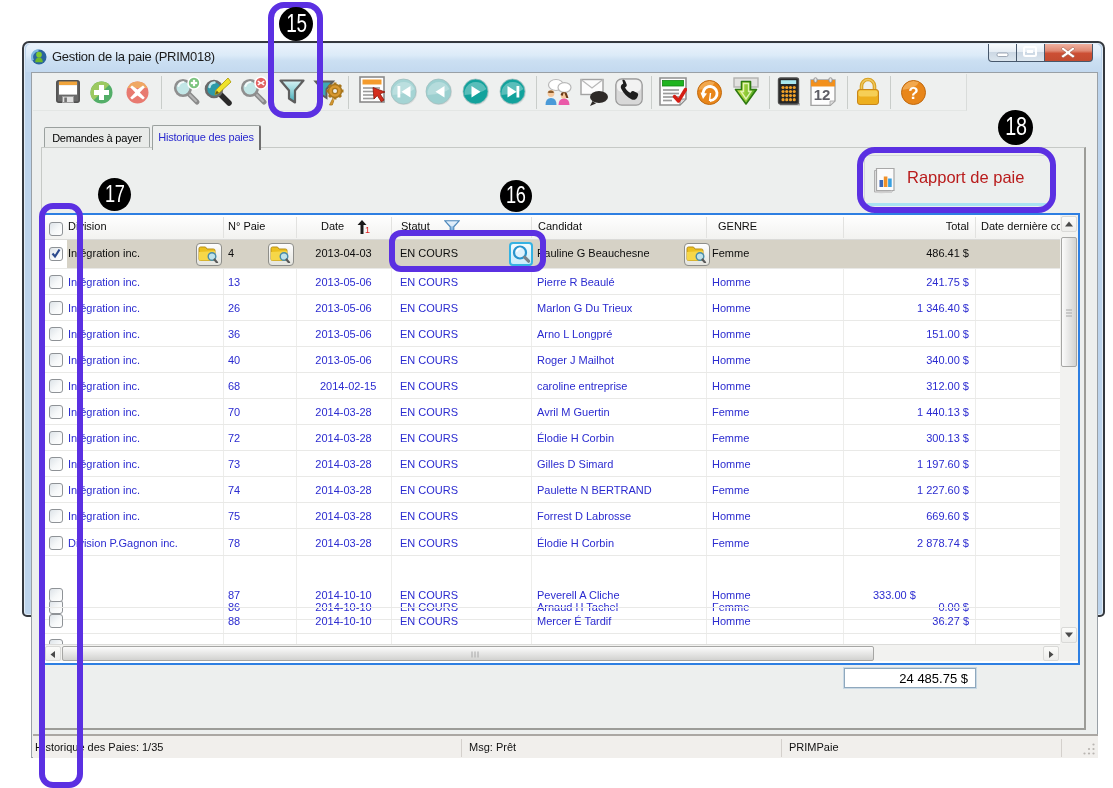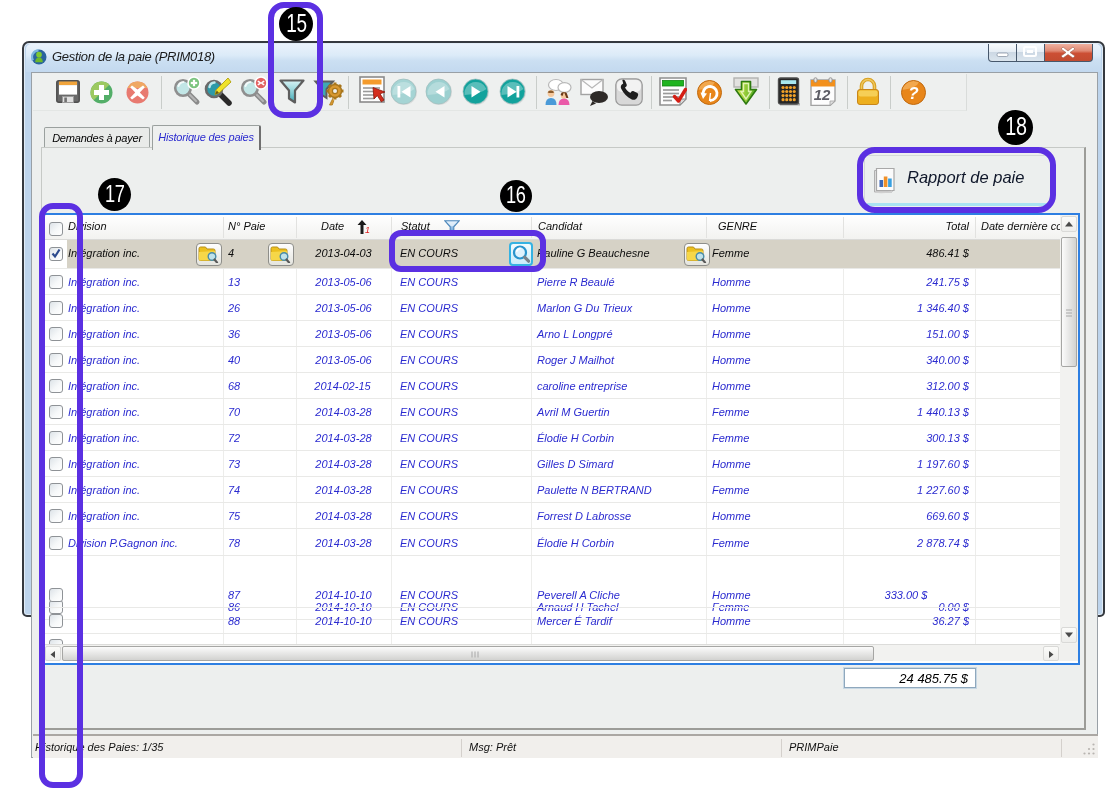--- a/index.html
+++ b/index.html
@@ -2,21 +2,21 @@
 <html><head>
 <meta charset="utf-8">
 <style>
 * { margin:0; padding:0; box-sizing:border-box; }
 html,body { width:1113px; height:788px; background:#ffffff; overflow:hidden;
   font-family:"Liberation Sans", sans-serif; }
 .abs { position:absolute; }
 
 #win { position:absolute; left:22px; top:41px; width:1083px; height:576px;
   background:#bdd4ec; border:2px solid #35393f; border-radius:7px 7px 5px 5px;
-  box-shadow: inset 0 0 0 1px rgba(255,255,255,.55); font-style: italic; }
+  box-shadow: inset 0 0 0 1px rgba(255,255,255,.55); }
 #titlebar { position:absolute; left:2px; top:1px; width:1075px; height:28px;
   border-radius:5px 5px 0 0;
   background:linear-gradient(#eaf2fb 0%, #dcebf8 40%, #cbdff2 60%, #c3d9ef 100%); }
 #title-text { position:absolute; left:26px; top:5px; font-size:13px; color:#1c1c1c; letter-spacing:-0.3px;}
 
 .wbtn { position:absolute; top:1px; height:18px; border:1px solid #47586c; border-top:none;
   background:linear-gradient(#f8fbfd 0%, #e6edf4 45%, #ccd8e4 50%, #dbe5ee 100%); }
 #btn-min { left:964px; width:29px; border-radius:0 0 0 4px; }
 #btn-max { left:993px; width:28px; border-radius:0; border-left:none;}
 #btn-close { left:1021px; width:48px; border-radius:0 0 4px 0; border-left:none;
@@ -34,21 +34,21 @@
 #tab1 { left:12px; top:54px; width:106px; height:19.5px; color:#000; line-height:20px;
   background:#e9ebe9; z-index:3;}
 #tab2 { left:120px; top:52px; width:109px; height:24.5px; color:#2a2ace; line-height:23px;
   border-right:2px solid #6f6f6f; z-index:5; background:#eef0ef; }
 
 #panel { position:absolute; left:9px; top:73.5px; width:1045px; height:583px;
   background:#edefee; border:1px solid #c6c9c6; border-right:2px solid #9c9c98; border-bottom:2px solid #9c9c98; z-index:1; }
 
 #rapport { position:absolute; left:822px; top:7px; width:188px; height:53px;
   background:#ecefee; border:1px solid #d4d9d8; border-radius:3px; }
-#rapport .lbl { position:absolute; left:42px; top:12px; white-space:nowrap; font-size:16.5px; color:#0f172a; }
+#rapport .lbl { position:absolute; left:42px; top:12px; white-space:nowrap; font-size:16.5px; color:#b91c1c; }
 #rapport .cyan { position:absolute; left:2px; bottom:1px; width:182px; height:3px; background:#a9e3f2; }
 
 #grid { position:absolute; left:0px; top:65.5px; width:1038px; height:452px;
   border:2px solid #2e7fe2; background:#ffffff; }
 .hdr { position:absolute; left:0; top:0; width:1016px; height:25px;
   background:linear-gradient(#ffffff, #f2f2f0); border-bottom:1px solid #dadad8; }
 .hsep { position:absolute; top:2px; width:1px; height:21px; background:#e2e2e0; }
 .htxt { position:absolute; top:5px; font-size:11px; color:#0d0d0d; }
 .bsep { position:absolute; top:25px; width:1px; height:404px; background:#ededeb; }
 .row { position:absolute; left:0; width:1016px; height:25.5px; border-bottom:1px solid #e9e9e7; }
@@ -457,21 +457,21 @@
 <div class="cell" style="left:252px; width:95px; text-align:center;">2013-05-06</div>
 <div class="cell" style="left:356px">EN COURS</div>
 <div class="cell" style="left:493px">Roger J Mailhot</div>
 <div class="cell" style="left:668px">Homme</div>
 <div class="cell" style="left:799px; width:126px; text-align:right;">340.00 $</div>
 </div>
 <div class="row" style="top:158.4px;">
 <div class="cb" style="top:5.6px; left:4.5px;"></div>
 <div class="cell" style="left:24px">Intégration inc.</div>
 <div class="cell" style="left:184px">68</div>
-<div class="cell" style="left:245px; width:95px; text-align:center;padding-left:12px;">2014-02-15</div>
+<div class="cell" style="left:264px; width:95px; padding-left:12px;">2014-02-15</div>
 <div class="cell" style="left:356px">EN COURS</div>
 <div class="cell" style="left:493px">caroline entreprise</div>
 <div class="cell" style="left:668px">Homme</div>
 <div class="cell" style="left:799px; width:126px; text-align:right;">312.00 $</div>
 </div>
 <div class="row" style="top:184.5px;">
 <div class="cb" style="top:5.6px; left:4.5px;"></div>
 <div class="cell" style="left:24px">Intégration inc.</div>
 <div class="cell" style="left:184px">70</div>
 <div class="cell" style="left:252px; width:95px; text-align:center;">2014-03-28</div>
@@ -539,21 +539,21 @@
 <div class="cell" style="left:668px">Femme</div>
 <div class="cell" style="left:799px; width:126px; text-align:right;">0.00 $</div>
 </div>
 <div class="row" style="top:367.2px;">
 <div class="cb" style="top:5.6px; left:4.5px;"></div>
 <div class="cell" style="left:184px">87</div>
 <div class="cell" style="left:252px; width:95px; text-align:center;">2014-10-10</div>
 <div class="cell" style="left:356px">EN COURS</div>
 <div class="cell" style="left:493px">Peverell A Cliche</div>
 <div class="cell" style="left:668px">Homme</div>
-<div class="cell" style="left:799px; width:126px; text-align:center;">333.00 $</div>
+<div class="cell" style="left:829px; width:126px; text-align:left;">333.00 $</div>
 </div>
 <div class="row" style="top:393.3px;">
 <div class="cb" style="top:5.6px; left:4.5px;"></div>
 <div class="cell" style="left:184px">88</div>
 <div class="cell" style="left:252px; width:95px; text-align:center;">2014-10-10</div>
 <div class="cell" style="left:356px">EN COURS</div>
 <div class="cell" style="left:493px">Mercer É Tardif</div>
 <div class="cell" style="left:668px">Homme</div>
 <div class="cell" style="left:799px; width:126px; text-align:right;">36.27 $</div>
 </div>

